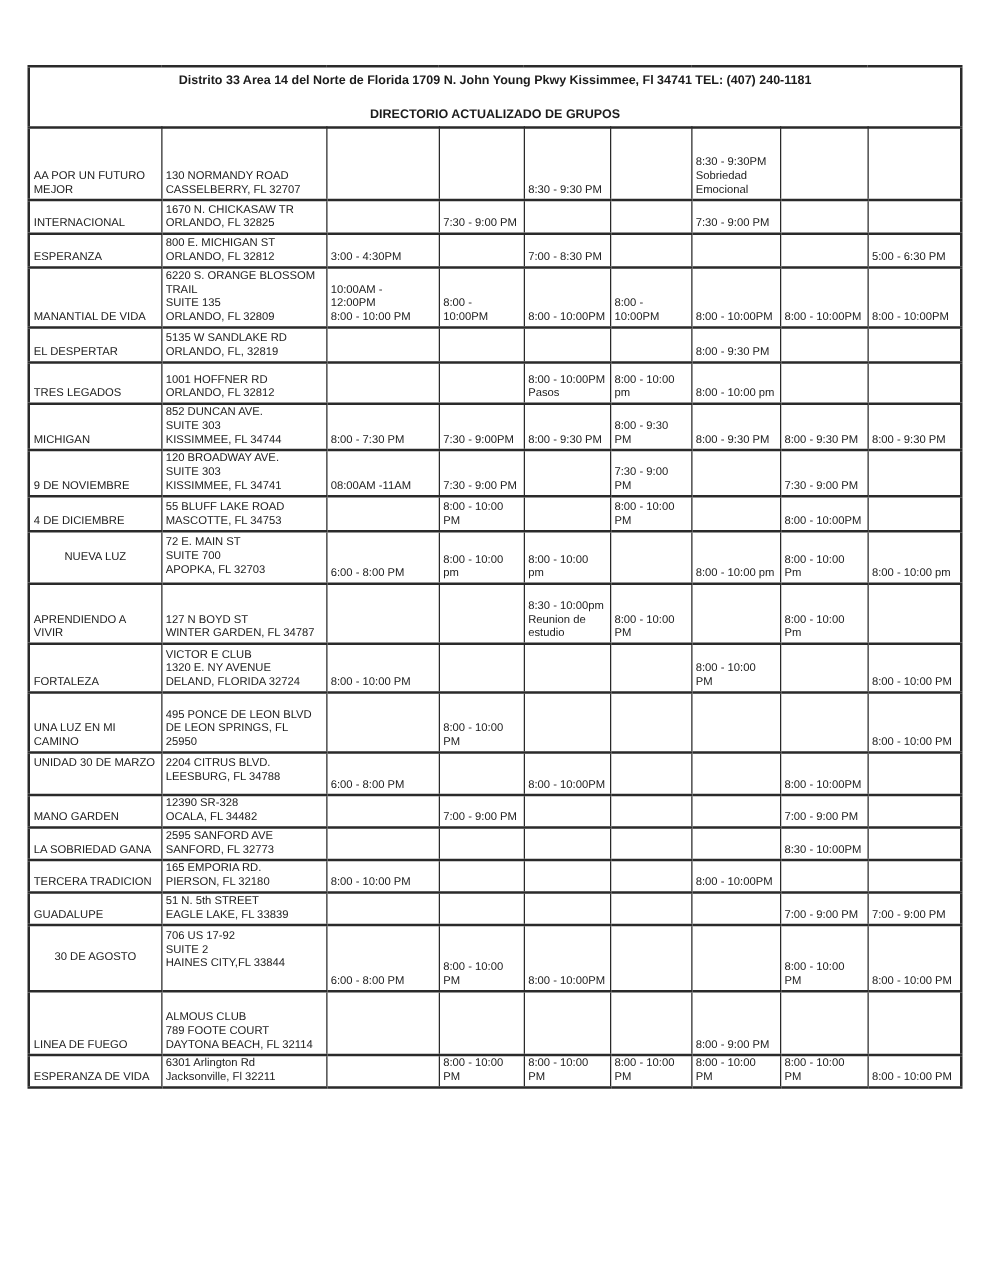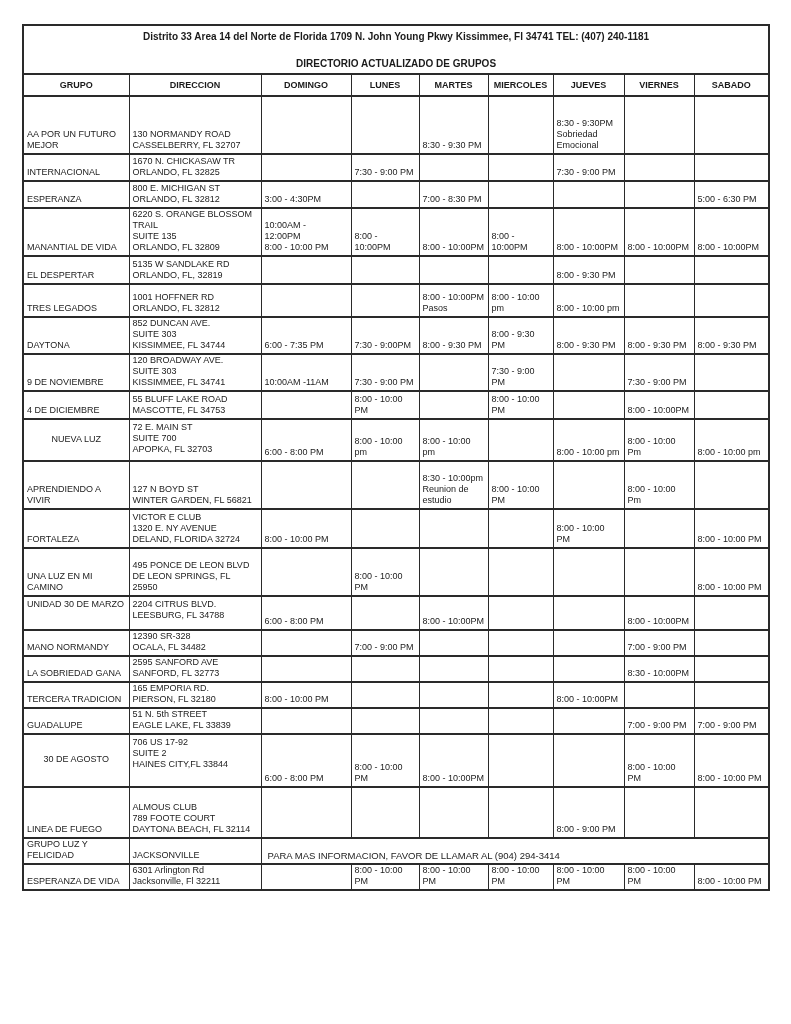--- a/index.html
+++ b/index.html
@@ -1,21 +1,21 @@
 <!DOCTYPE html>
 <html><head>
 <meta charset="utf-8">
 <style>
   html,body { margin:0; padding:0; background:#ffffff; }
   .page {
     position:relative; width:791px; height:1024px; background:#ffffff;
     font-family:"Liberation Sans", sans-serif; color:#1b1b1b; overflow:hidden;
   }
   table.directory {
-    position:absolute; left:22px; top:24px; width:746px;
+    position:absolute; left:22px; top:52px; width:746px;
     border-collapse:collapse; table-layout:fixed; background:#ffffff;
   }
   table.directory, table.directory th, table.directory td {
     border:1px solid #2a2a2a;
   }
   table.directory th, table.directory td {
     border-top-width:2px; border-bottom-width:2px;
   }
   table.directory { border-width:2px; }
   .title-cell { text-align:center; font-weight:bold; padding:4px 2px 3px 2px; vertical-align:middle; }
@@ -49,31 +49,20 @@
         <col style="width:70px">
         <col style="width:75px">
     </colgroup>
     <thead>
       <tr>
         <th class="title-cell" colspan="9">
           <div class="title-line1">Distrito 33 Area 14 del Norte de Florida 1709 N. John Young Pkwy Kissimmee, Fl 34741  TEL:  (407) 240-1181</div>
           <div class="title-line2">DIRECTORIO ACTUALIZADO DE GRUPOS</div>
         </th>
       </tr>
-      <tr class="cols-row">
-        <th>GRUPO</th>
-        <th>DIRECCION</th>
-        <th>DOMINGO</th>
-        <th>LUNES</th>
-        <th>MARTES</th>
-        <th>MIERCOLES</th>
-        <th>JUEVES</th>
-        <th>VIERNES</th>
-        <th>SABADO</th>
-      </tr>
     </thead>
     <tbody id="rows-body">
         <tr style="height: 58px;">
           <td class="cell">AA POR UN FUTURO MEJOR</td>
           <td class="cell">130 NORMANDY ROAD
 CASSELBERRY, FL 32707</td>
           <td class="cell"></td>
           <td class="cell"></td>
           <td class="cell">8:30 - 9:30 PM</td>
           <td class="cell"></td>
@@ -142,38 +131,38 @@
           <td class="cell"></td>
           <td class="cell"></td>
           <td class="cell">8:00 - 10:00PM
 Pasos</td>
           <td class="cell">8:00 - 10:00 pm</td>
           <td class="cell">8:00 - 10:00 pm</td>
           <td class="cell"></td>
           <td class="cell"></td>
         </tr>
         <tr style="height: 36px;">
-          <td class="cell">DAYTONA</td>
+          <td class="cell">MICHIGAN</td>
           <td class="cell">852 DUNCAN AVE.
 SUITE 303
 KISSIMMEE, FL 34744</td>
-          <td class="cell">6:00 - 7:35 PM</td>
+          <td class="cell">8:00 - 7:30 PM</td>
           <td class="cell">7:30 - 9:00PM</td>
           <td class="cell">8:00 - 9:30 PM</td>
           <td class="cell">8:00 - 9:30 PM</td>
           <td class="cell">8:00 - 9:30 PM</td>
           <td class="cell">8:00 - 9:30 PM</td>
           <td class="cell">8:00 - 9:30 PM</td>
         </tr>
         <tr style="height: 36px;">
           <td class="cell">9 DE NOVIEMBRE</td>
           <td class="cell">120 BROADWAY AVE.
 SUITE 303
 KISSIMMEE, FL 34741</td>
-          <td class="cell">10:00AM -11AM</td>
+          <td class="cell">08:00AM -11AM</td>
           <td class="cell">7:30 - 9:00 PM</td>
           <td class="cell"></td>
           <td class="cell">7:30 - 9:00 PM</td>
           <td class="cell"></td>
           <td class="cell">7:30 - 9:00 PM</td>
           <td class="cell"></td>
         </tr>
         <tr style="height: 28px;">
           <td class="cell">4 DE DICIEMBRE</td>
           <td class="cell">55 BLUFF LAKE ROAD
@@ -195,21 +184,21 @@
           <td class="cell">8:00 - 10:00 pm</td>
           <td class="cell">8:00 - 10:00 pm</td>
           <td class="cell"></td>
           <td class="cell">8:00 - 10:00 pm</td>
           <td class="cell">8:00 - 10:00 Pm</td>
           <td class="cell">8:00 - 10:00 pm</td>
         </tr>
         <tr style="height: 48px;">
           <td class="cell">APRENDIENDO A VIVIR</td>
           <td class="cell">127 N BOYD ST
-WINTER GARDEN, FL 56821</td>
+WINTER GARDEN, FL 34787</td>
           <td class="cell"></td>
           <td class="cell"></td>
           <td class="cell">8:30 - 10:00pm
 Reunion de
 estudio</td>
           <td class="cell">8:00 - 10:00 PM</td>
           <td class="cell"></td>
           <td class="cell">8:00 - 10:00 Pm</td>
           <td class="cell"></td>
         </tr>
@@ -245,21 +234,21 @@
 LEESBURG, FL 34788</td>
           <td class="cell">6:00 - 8:00 PM</td>
           <td class="cell"></td>
           <td class="cell">8:00 - 10:00PM</td>
           <td class="cell"></td>
           <td class="cell"></td>
           <td class="cell">8:00 - 10:00PM</td>
           <td class="cell"></td>
         </tr>
         <tr style="height: 26px;">
-          <td class="cell">MANO NORMANDY</td>
+          <td class="cell">MANO GARDEN</td>
           <td class="cell">12390 SR-328
 OCALA, FL 34482</td>
           <td class="cell"></td>
           <td class="cell">7:00 - 9:00 PM</td>
           <td class="cell"></td>
           <td class="cell"></td>
           <td class="cell"></td>
           <td class="cell">7:00 - 9:00 PM</td>
           <td class="cell"></td>
         </tr>
@@ -318,25 +307,20 @@
 789 FOOTE COURT
 DAYTONA BEACH, FL 32114</td>
           <td class="cell"></td>
           <td class="cell"></td>
           <td class="cell"></td>
           <td class="cell"></td>
           <td class="cell">8:00 -  9:00 PM</td>
           <td class="cell"></td>
           <td class="cell"></td>
         </tr>
-        <tr style="height: 24px;">
-          <td class="cell">GRUPO LUZ Y FELICIDAD</td>
-          <td class="cell">JACKSONVILLE</td>
-          <td class="cell note-cell" colspan="7">PARA MAS INFORMACION, FAVOR DE LLAMAR AL (904) 294-3414</td>
-        </tr>
         <tr style="height: 25px;">
           <td class="cell">ESPERANZA DE VIDA</td>
           <td class="cell">6301 Arlington Rd
 Jacksonville, Fl 32211</td>
           <td class="cell"></td>
           <td class="cell">8:00 - 10:00 PM</td>
           <td class="cell">8:00 - 10:00 PM</td>
           <td class="cell">8:00 - 10:00 PM</td>
           <td class="cell">8:00 - 10:00 PM</td>
           <td class="cell">8:00 - 10:00 PM</td>

